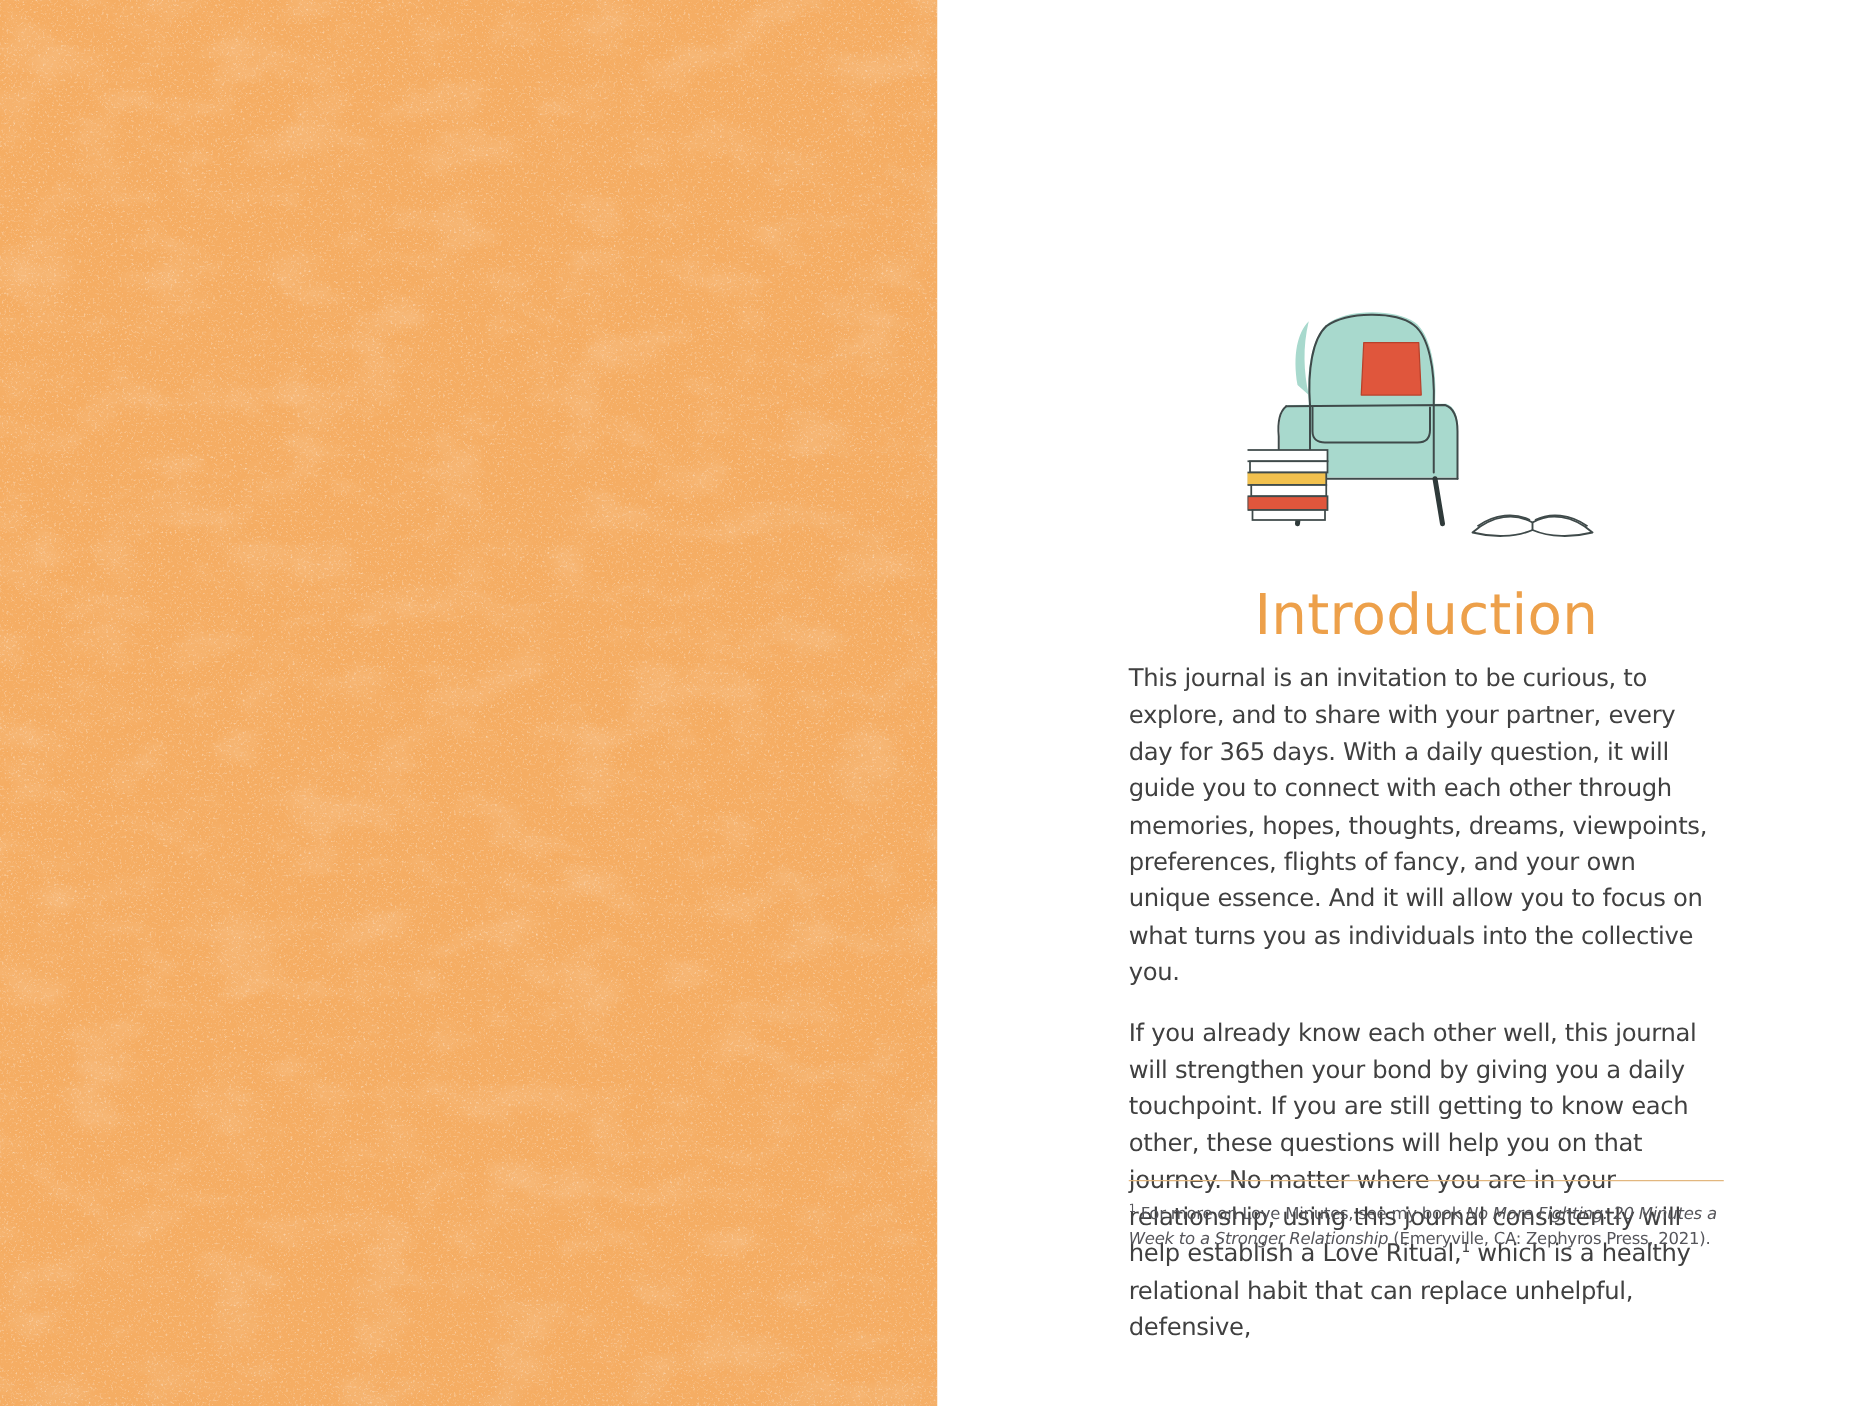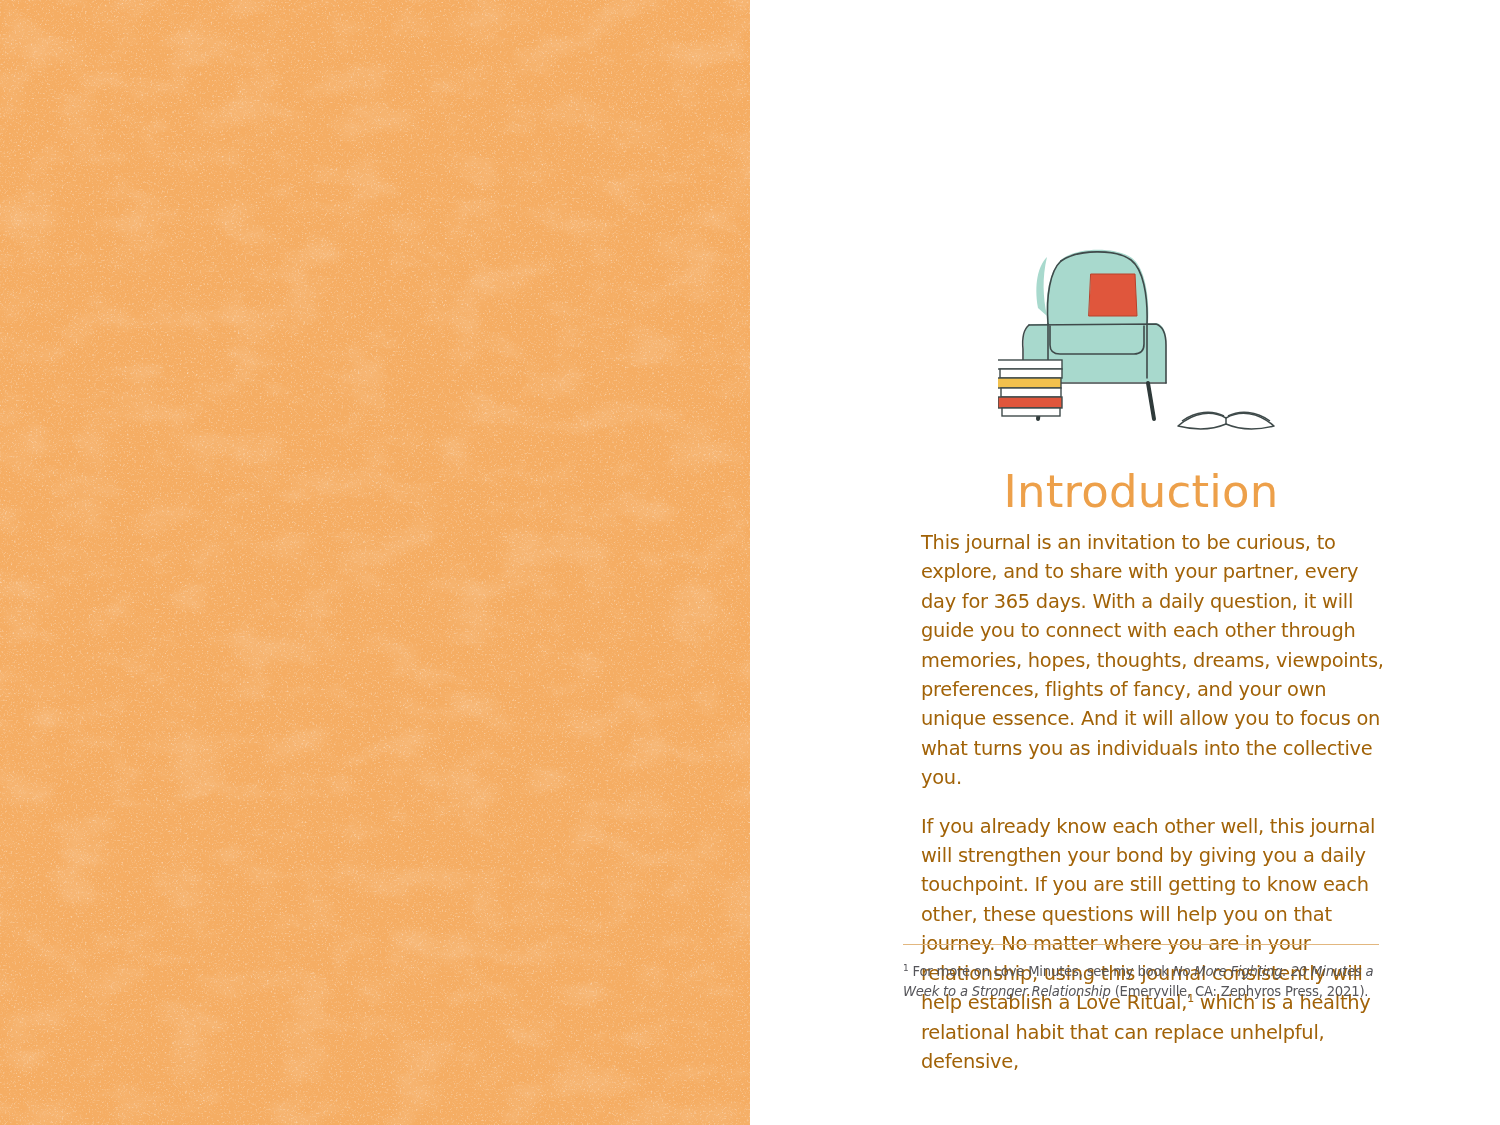--- a/index.html
+++ b/index.html
@@ -71,24 +71,24 @@
     text-align: center;
     color: #eda04a;
     font-size: 45px;
     font-weight: 400;
     letter-spacing: 0.2px;
     font-family: "DejaVu Sans", sans-serif;
   }
 
   .body-text {
     position: absolute;
-    left: 18px;
+    left: 0;
     top: 528px;
     width: 476px;
-    color: #a16207;
+    color: #404040;
     font-size: 19.4px;
     line-height: 29.4px;
     font-family: "DejaVu Sans", sans-serif;
     letter-spacing: -0.25px;
   }
   .body-text p {
     margin: 0 0 19px 0;
   }
   .body-text p:last-child {
     margin-bottom: 0;

